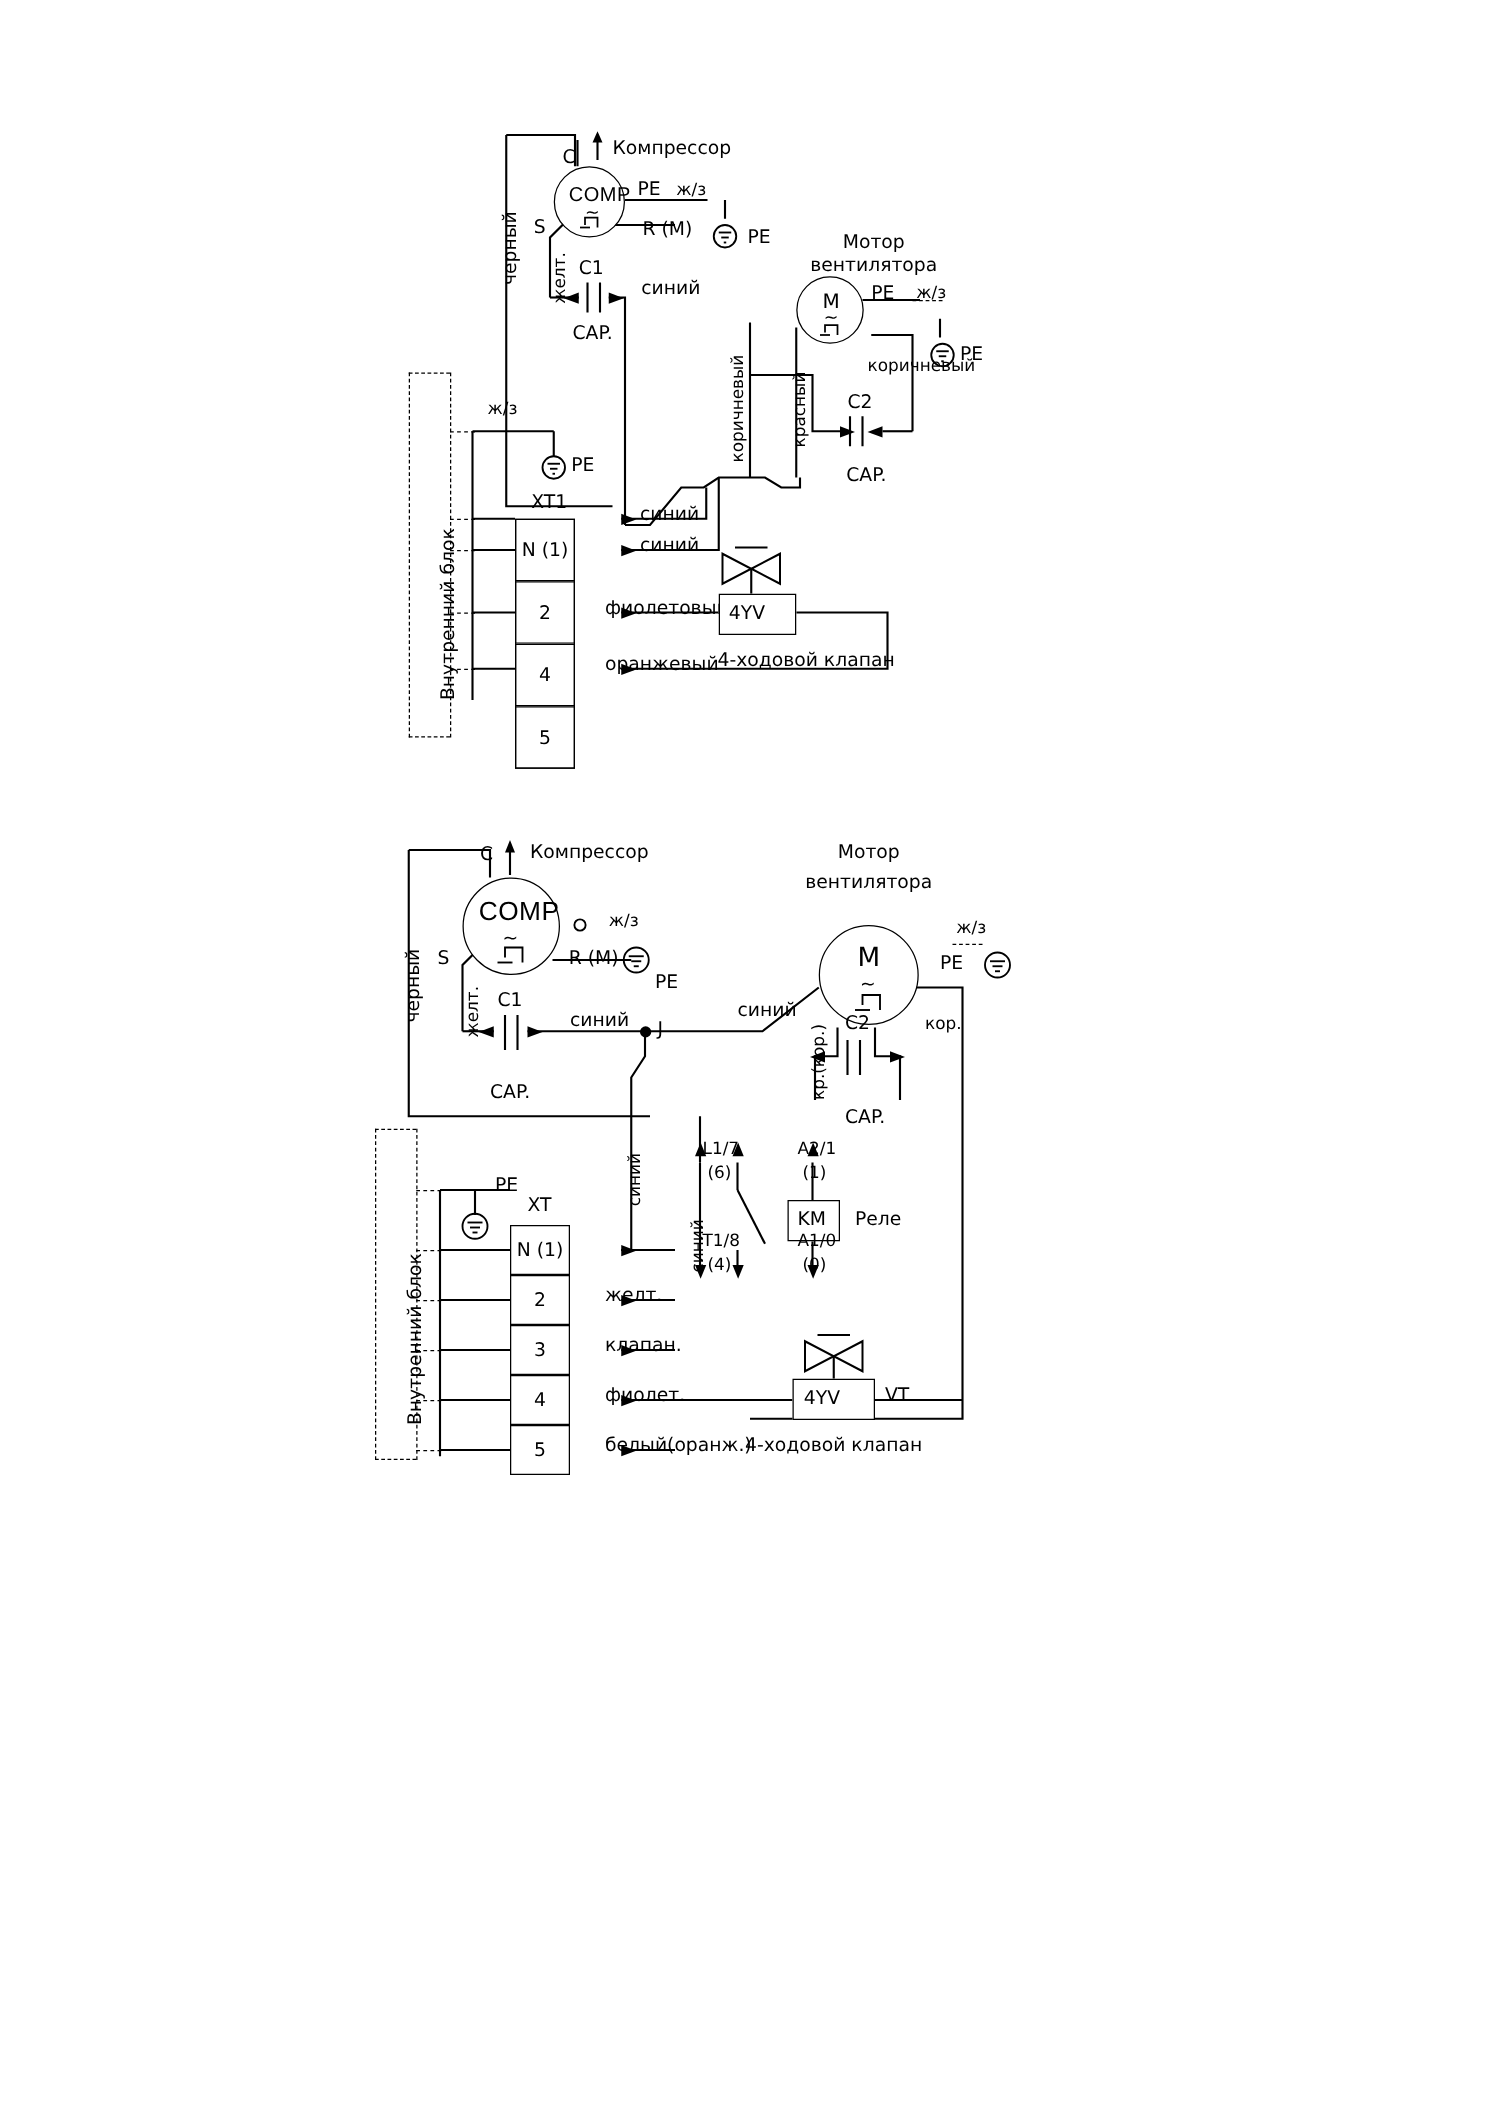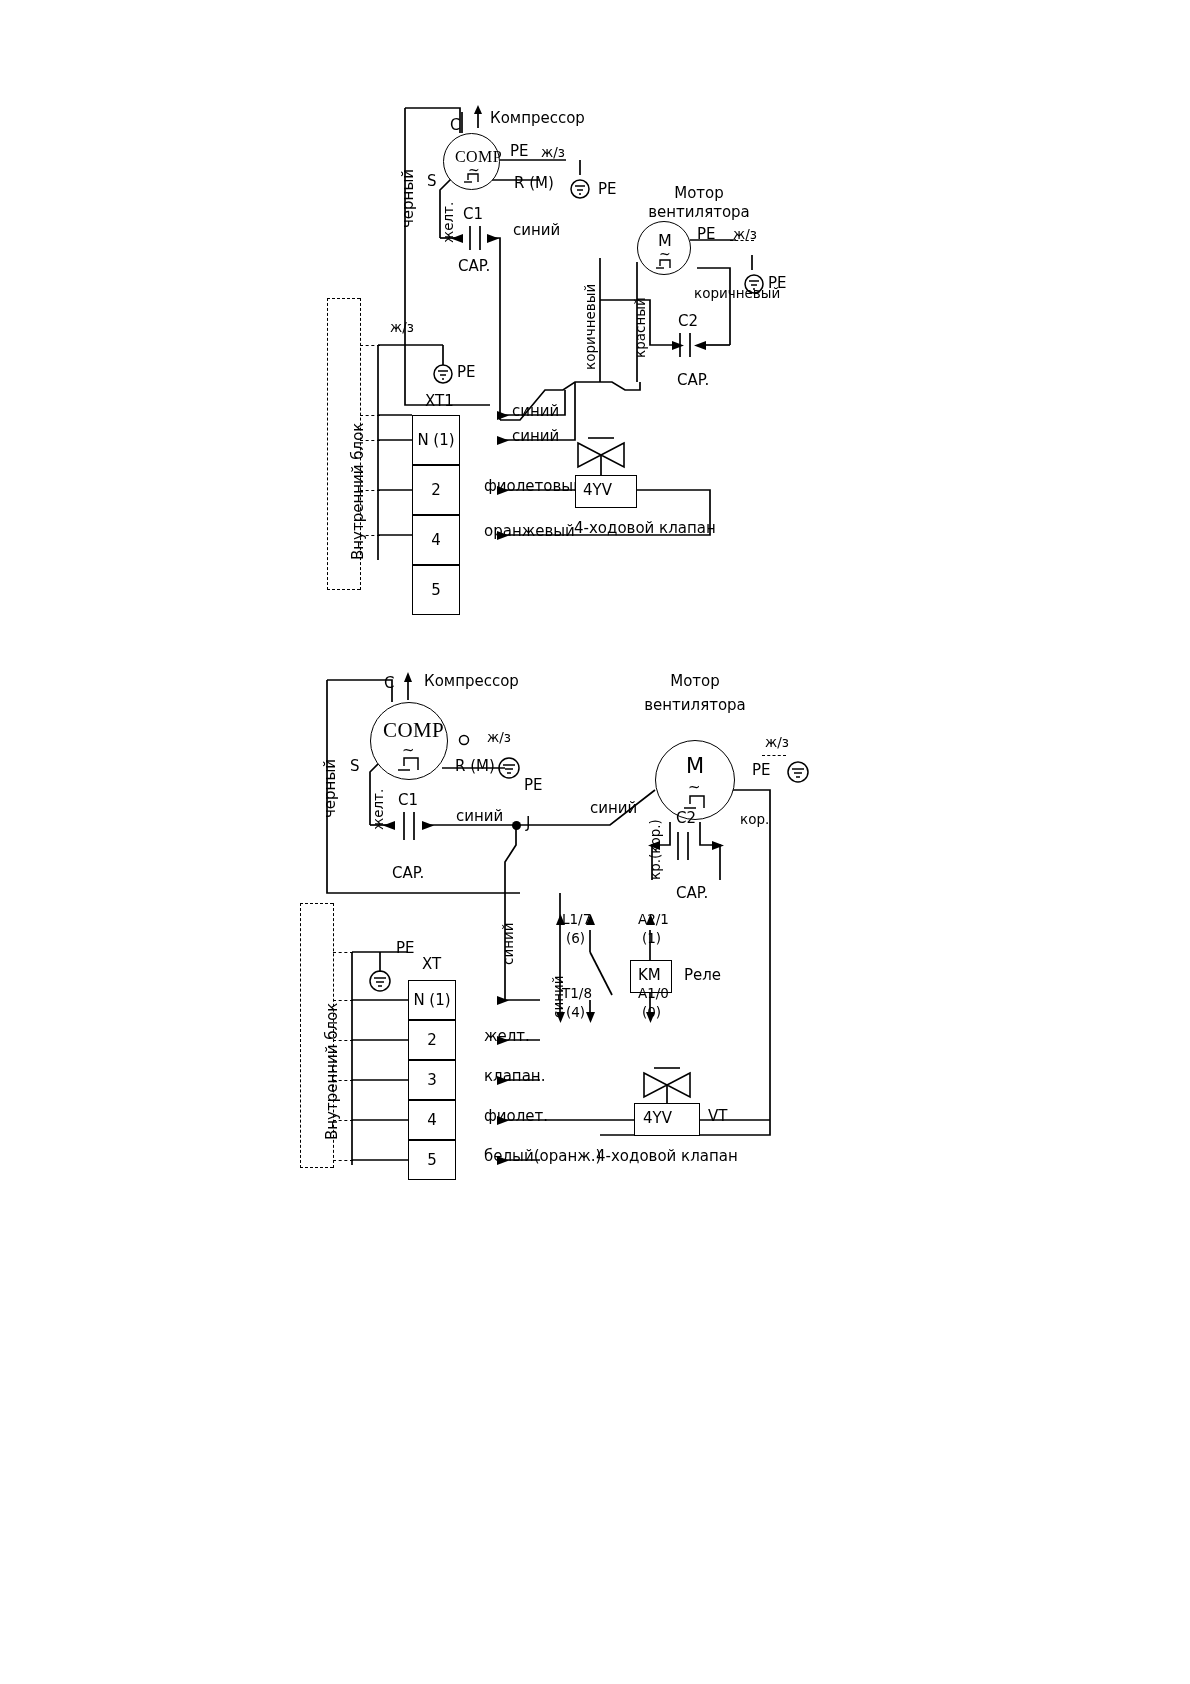--- a/index.html
+++ b/index.html
@@ -63,21 +63,21 @@
     box-sizing: border-box;
     border: 1.6px solid #000;
     background: #fff;
     font-size: 15px;
     display: flex;
     align-items: center;
     justify-content: center;
   }
   .comp-txt {
     position: absolute;
-    font-family: Liberation Serif, serif;
+    font-family: Liberation Sans, sans-serif;
     font-size: 17px;
     letter-spacing: 0.4px;
   }
   .dot {
     position: absolute;
     width: 9px; height: 9px;
     background: #000;
     border-radius: 50%;
   }
   svg.ov {

